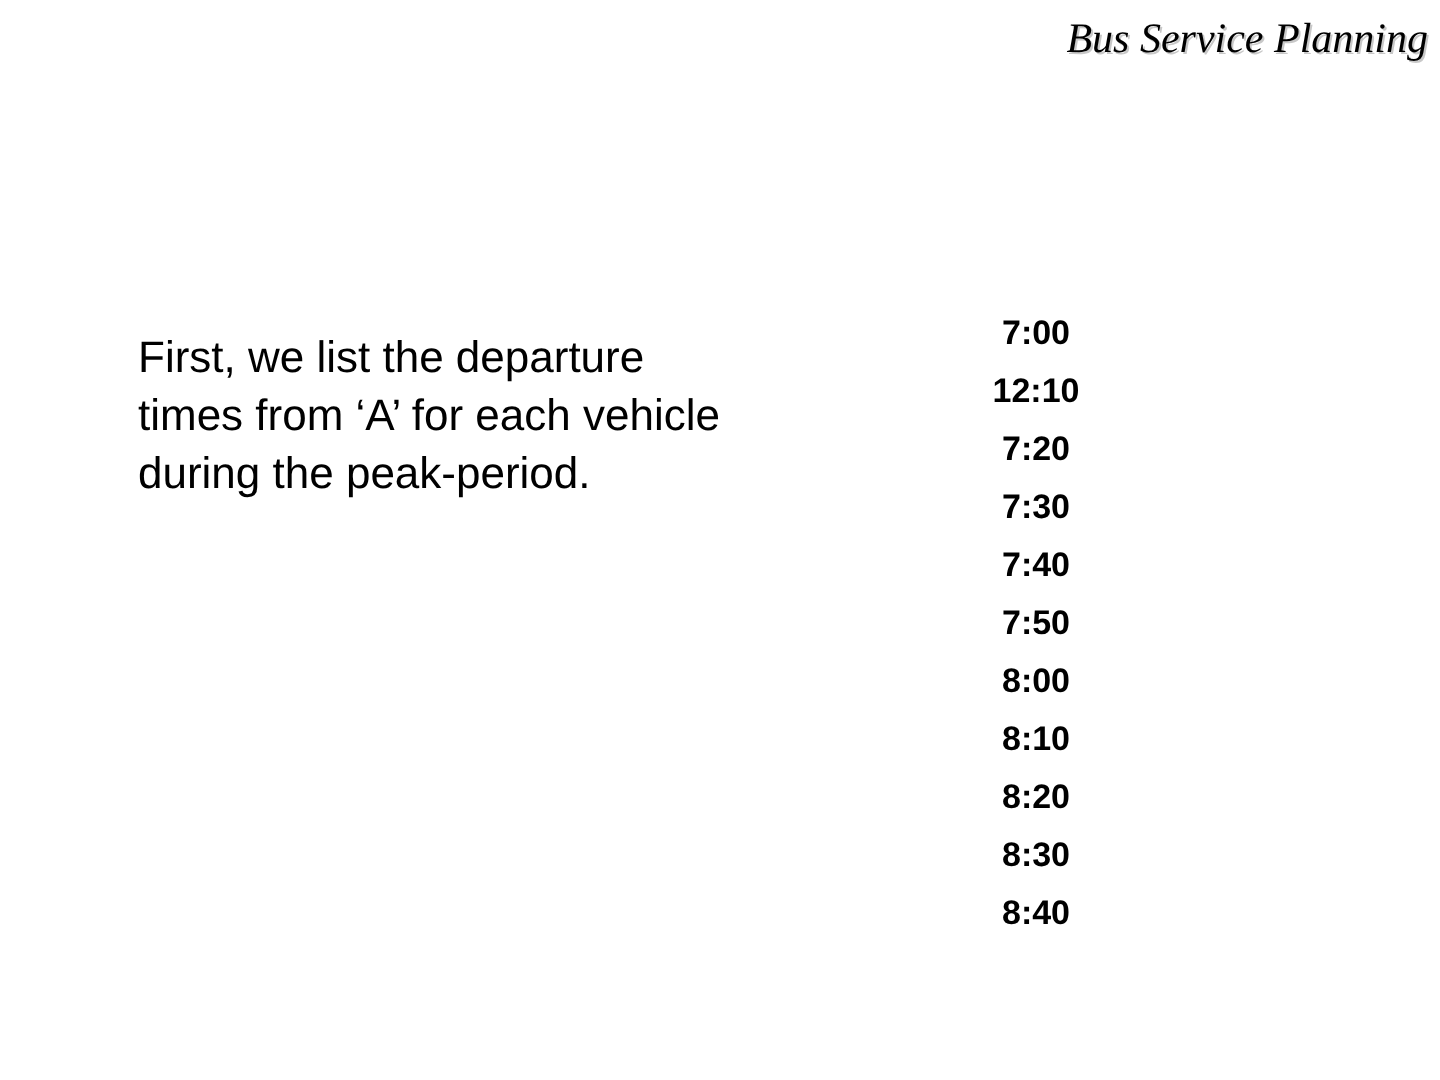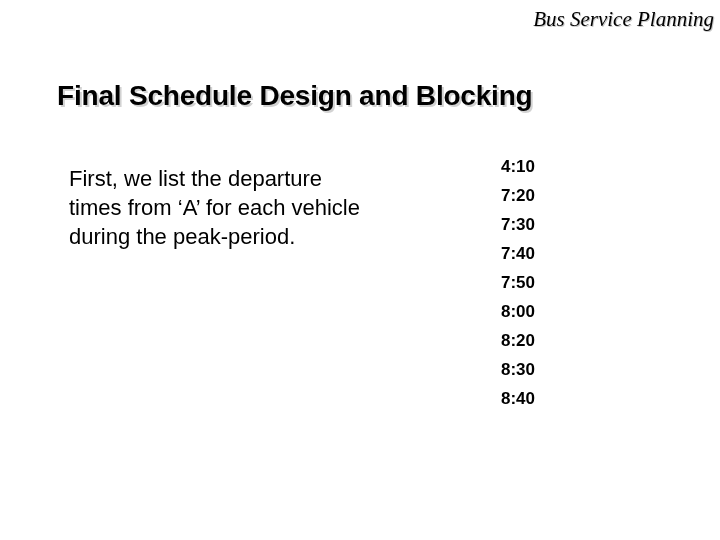--- a/index.html
+++ b/index.html
@@ -110,36 +110,37 @@
     text-align: center;
   }
 </style>
 </head>
 <body>
 
 <div class="slide">
 
   <div class="running-header">Bus Service Planning</div>
 
-  <div class="slide-title">Final Schedule Design and Blocking</div>
 
   <div class="body-area">
 
     <div class="left-col">
       <p class="body-text">First, we list the departure times from ‘A’ for each vehicle during the peak-period.</p>
     </div>
 
     <div class="right-col">
       <ul class="time-list">
-        <li class="time-item">4:10</li>
+        <li class="time-item">7:00</li>
+        <li class="time-item">12:10</li>
         <li class="time-item">7:20</li>
         <li class="time-item">7:30</li>
         <li class="time-item">7:40</li>
         <li class="time-item">7:50</li>
         <li class="time-item">8:00</li>
+        <li class="time-item">8:10</li>
         <li class="time-item">8:20</li>
         <li class="time-item">8:30</li>
         <li class="time-item">8:40</li>
       </ul>
     </div>
 
   </div>
 
 </div>
 

